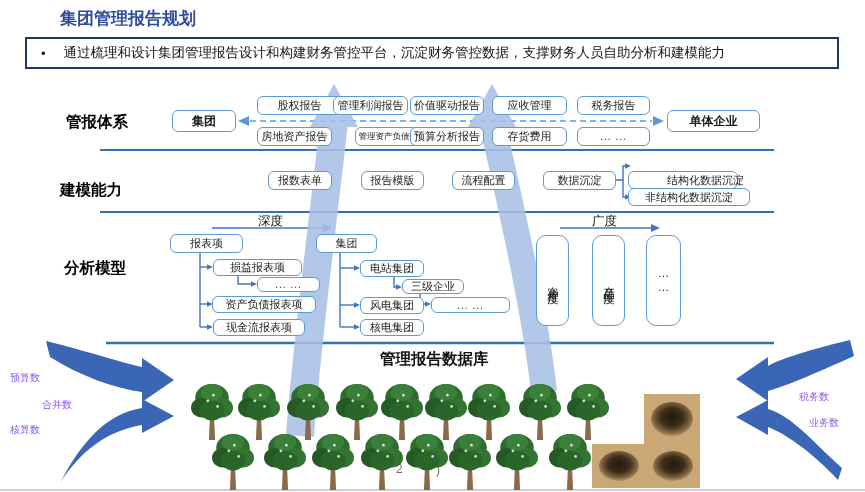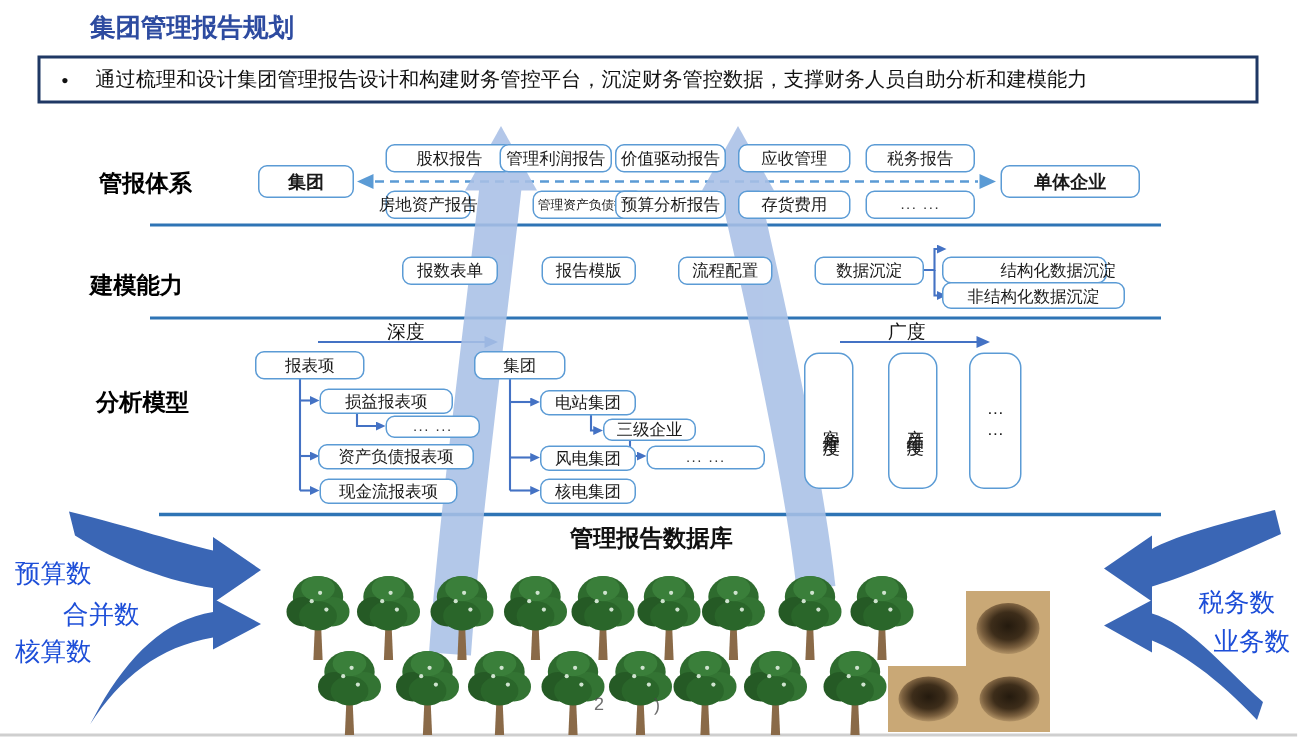--- a/index.html
+++ b/index.html
@@ -15,21 +15,21 @@
   .band{font-size:15.5px;font-weight:bold;color:#000;}
   .bx{position:absolute;z-index:3;background:#fff;border:1.4px solid #5b9bd5;border-radius:6px;
       box-sizing:border-box;display:flex;align-items:center;justify-content:center;
       font-size:11px;color:#1a1a1a;white-space:nowrap;}
   .bx.bold{font-weight:bold;font-size:12px;}
   .bx.tiny{font-size:8.5px;margin-left:22px;}
   .bx.dots{font-size:10px;letter-spacing:1px;color:#333;}
   .bx.vdim{writing-mode:vertical-rl;text-orientation:upright;border-radius:10px;
            font-size:11.5px;letter-spacing:2px;justify-content:center;}
   .axis{font-size:12.5px;color:#111;}
-  .io{font-size:17px;color:#1d4ed8;}
+  .io{font-size:10px;color:#8b5cf6;}
   .dbtitle{font-size:15.5px;font-weight:bold;}
   .stray{font-size:12px;color:#4a4a4a;opacity:.8;}
 </style>
 </head>
 <body>
 
 <div class="stage">
 
   <svg class="overlay" width="865" height="492" viewBox="0 0 865 492">
     <defs>
@@ -152,21 +152,21 @@
 
   <div class="bx bold" style="left:172px;top:110px;width:64px;height:22px;">集团</div>
   <div class="bx bold" style="left:667px;top:110px;width:93px;height:22px;">单体企业</div>
 
   <div class="bx" style="left:257px;top:96px;width:85px;height:19px;">股权报告</div>
   <div class="bx" style="left:333px;top:96px;width:75px;height:19px;">管理利润报告</div>
   <div class="bx" style="left:410px;top:96px;width:74px;height:19px;">价值驱动报告</div>
   <div class="bx" style="left:492px;top:96px;width:75px;height:19px;">应收管理</div>
   <div class="bx" style="left:577px;top:96px;width:73px;height:19px;">税务报告</div>
 
-  <div class="bx" style="left:257px;top:127px;width:57px;height:19px;">房地资产报告</div>
+  <div class="bx" style="left:257px;top:127px;width:75px;height:19px;">房地资产报告</div>
   <div class="bx tiny" style="left:333px;top:127px;width:75px;height:19px;">管理资产负债报告</div>
   <div class="bx" style="left:410px;top:127px;width:74px;height:19px;">预算分析报告</div>
   <div class="bx" style="left:492px;top:127px;width:75px;height:19px;">存货费用</div>
   <div class="bx dots" style="left:577px;top:127px;width:73px;height:19px;">... ...</div>
 
   <div class="bx" style="left:268px;top:171px;width:64px;height:19px;">报数表单</div>
   <div class="bx" style="left:361px;top:171px;width:63px;height:19px;">报告模版</div>
   <div class="bx" style="left:452px;top:171px;width:63px;height:19px;">流程配置</div>
   <div class="bx" style="left:543px;top:171px;width:73px;height:19px;">数据沉淀</div>
   <div class="bx" style="left:628px;top:171px;width:110px;height:18px;padding-left:45px;">结构化数据沉淀</div>

